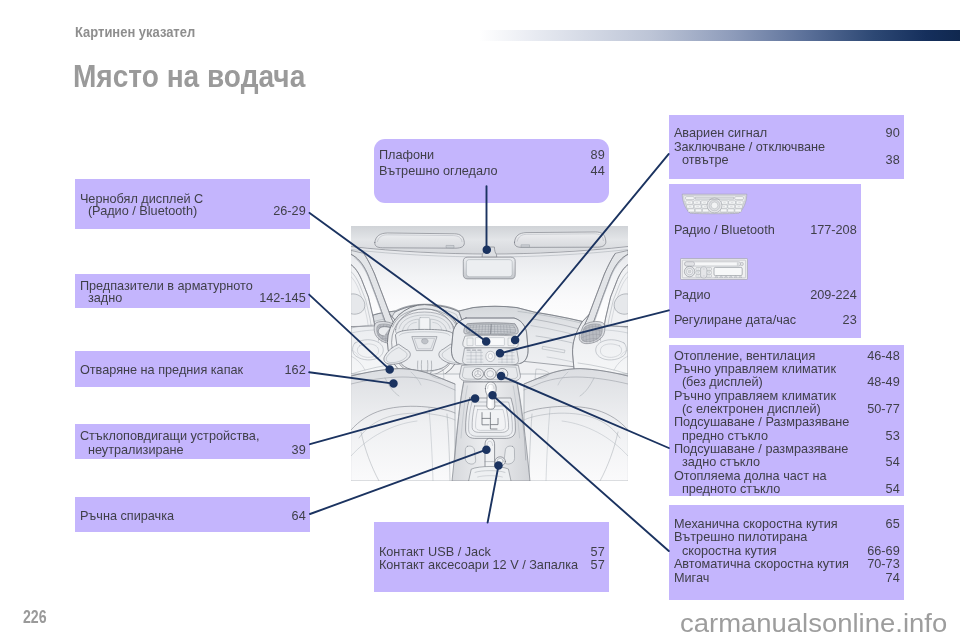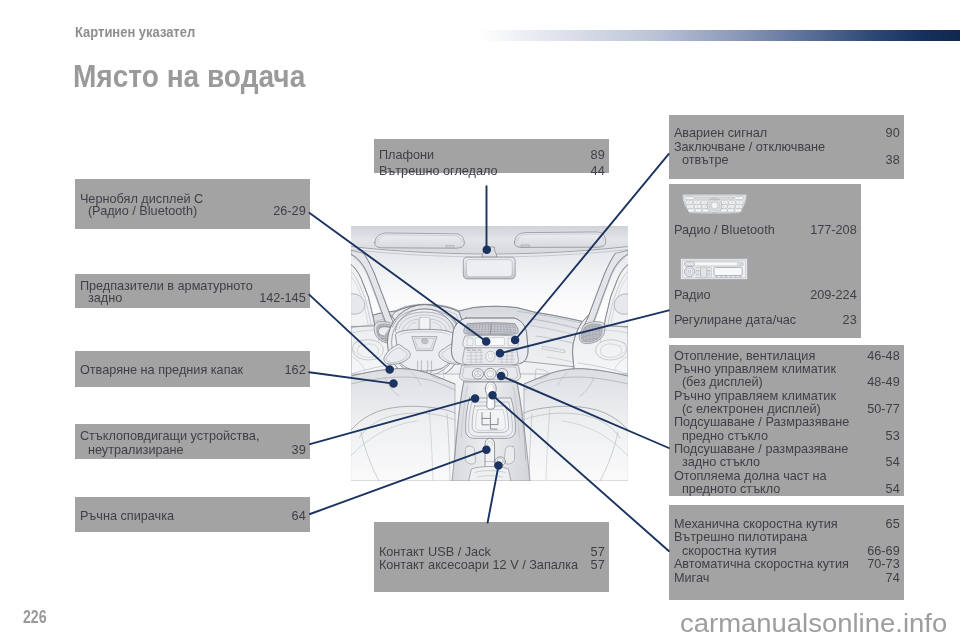--- a/index.html
+++ b/index.html
@@ -14,21 +14,21 @@
   .header-rule{position:absolute;left:478.7px;top:29.8px;width:481.3px;height:11.3px;
                background:linear-gradient(to right,#ffffff 0%,#e7eaf1 12%,#bcc4d6 36%,#8d9bba 53%,#5b7099 68%,#2d4874 82%,#152f5c 93%,#10284f 100%);}
   .page-title{position:absolute;left:73px;top:59px;font-size:31px;font-weight:bold;
               color:#9a9a9a;transform:scaleX(0.905);transform-origin:0 0;white-space:nowrap;}
   .page-number{position:absolute;left:23px;top:606.2px;font-size:19px;font-weight:bold;color:#9a9a9a;
                transform:scaleX(0.745);transform-origin:0 0;white-space:nowrap;}
   .watermark{position:absolute;left:680px;top:609.4px;font-size:25.5px;color:#9d9d9d;
              transform:scaleX(1.077);transform-origin:0 0;white-space:nowrap;}
 
   
-  .box{position:absolute;background:#a3a3a3;box-sizing:border-box;}
+  .box{position:absolute;background:#c4b5fd;box-sizing:border-box;}
   .row{position:absolute;left:0;right:0;height:13.4px;}
   .row .t{position:absolute;left:4.9px;bottom:0;font-size:12.7px;line-height:12.7px;
           color:#3f3f48;white-space:nowrap;}
   .row .t.ind{left:12.9px;}
   .row .p{position:absolute;right:4.3px;bottom:0;font-size:12.7px;line-height:12.7px;color:#3f3f48;}
 
   
   .leaders{position:absolute;left:0;top:0;width:960px;height:640px;pointer-events:none;}
 
   
@@ -81,21 +81,21 @@
       <span class="t ind">неутрализиране</span>
       <span class="p">39</span>
     </div>
   </div>
   <div class="box" style="left:75px;top:497.0px;width:235px;height:35.4px;">
     <div class="row" style="top:12.2px;">
       <span class="t">Ръчна спирачка</span>
       <span class="p">64</span>
     </div>
   </div>
-  <div class="box" style="left:374px;top:139.2px;width:235px;height:34px;">
+  <div class="box" style="left:374px;top:139.2px;width:235px;height:64px;border-radius:11px;">
     <div class="row" style="top:9.4px;">
       <span class="t">Плафони</span>
       <span class="p">89</span>
     </div>
     <div class="row" style="top:24.7px;">
       <span class="t">Вътрешно огледало</span>
       <span class="p">44</span>
     </div>
   </div>
   <div class="box" style="left:374px;top:522.2px;width:235px;height:70.0px;">

